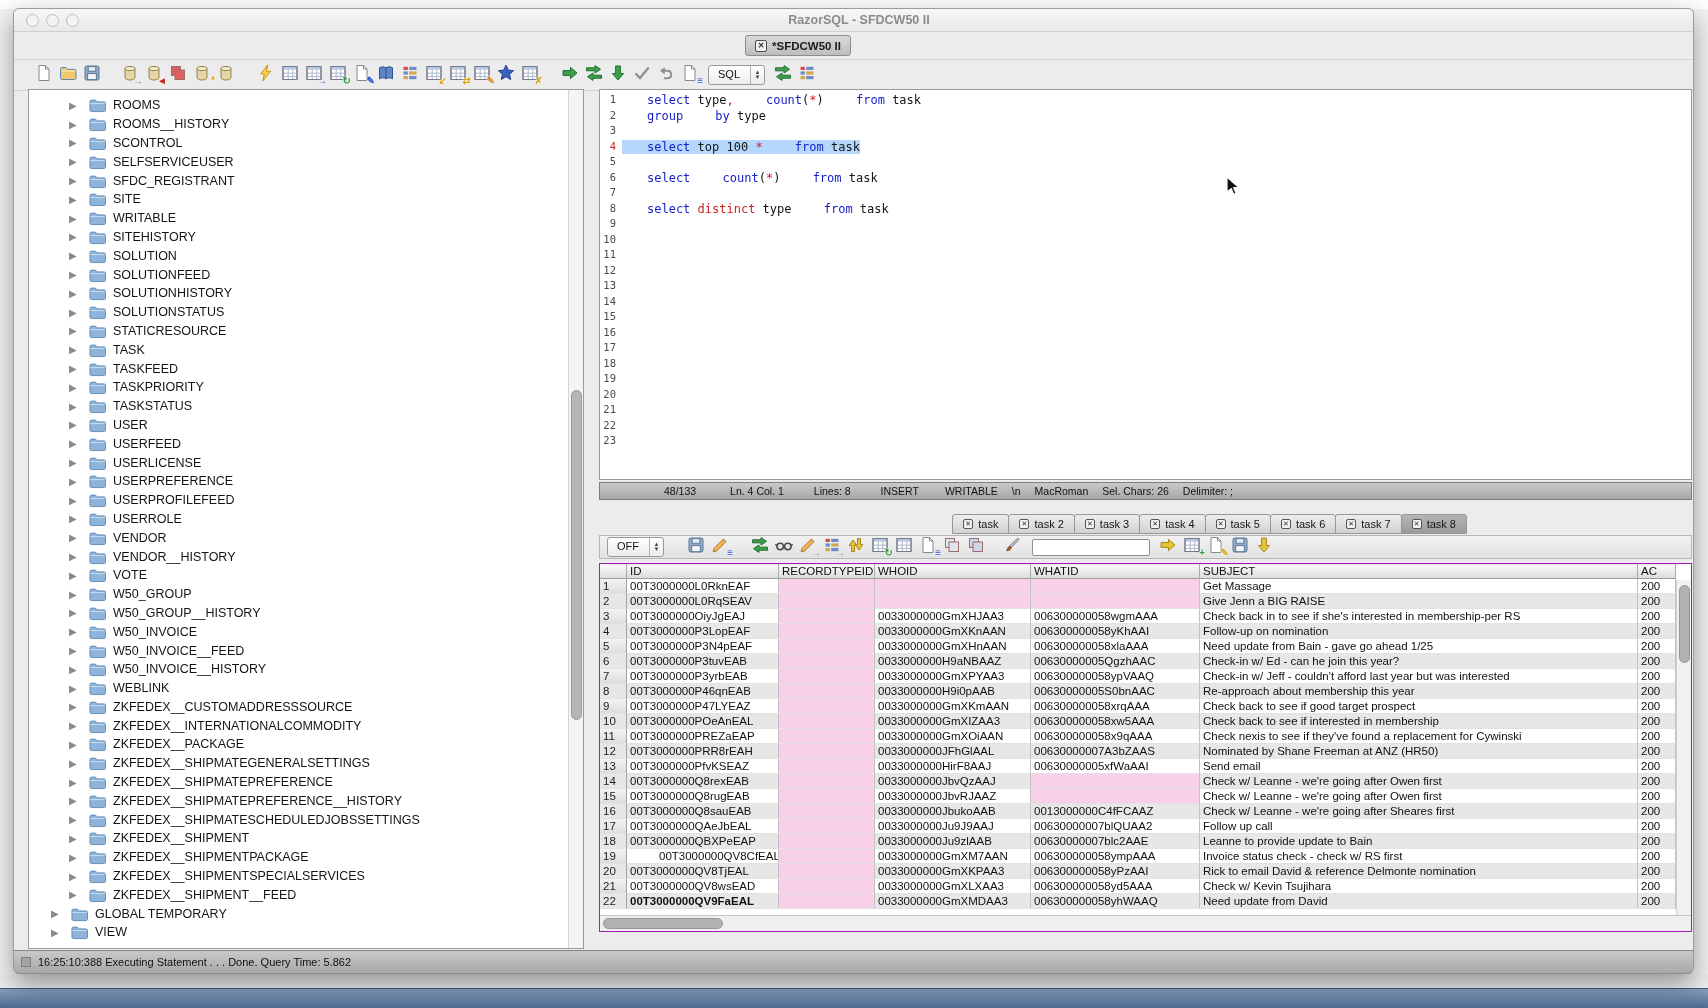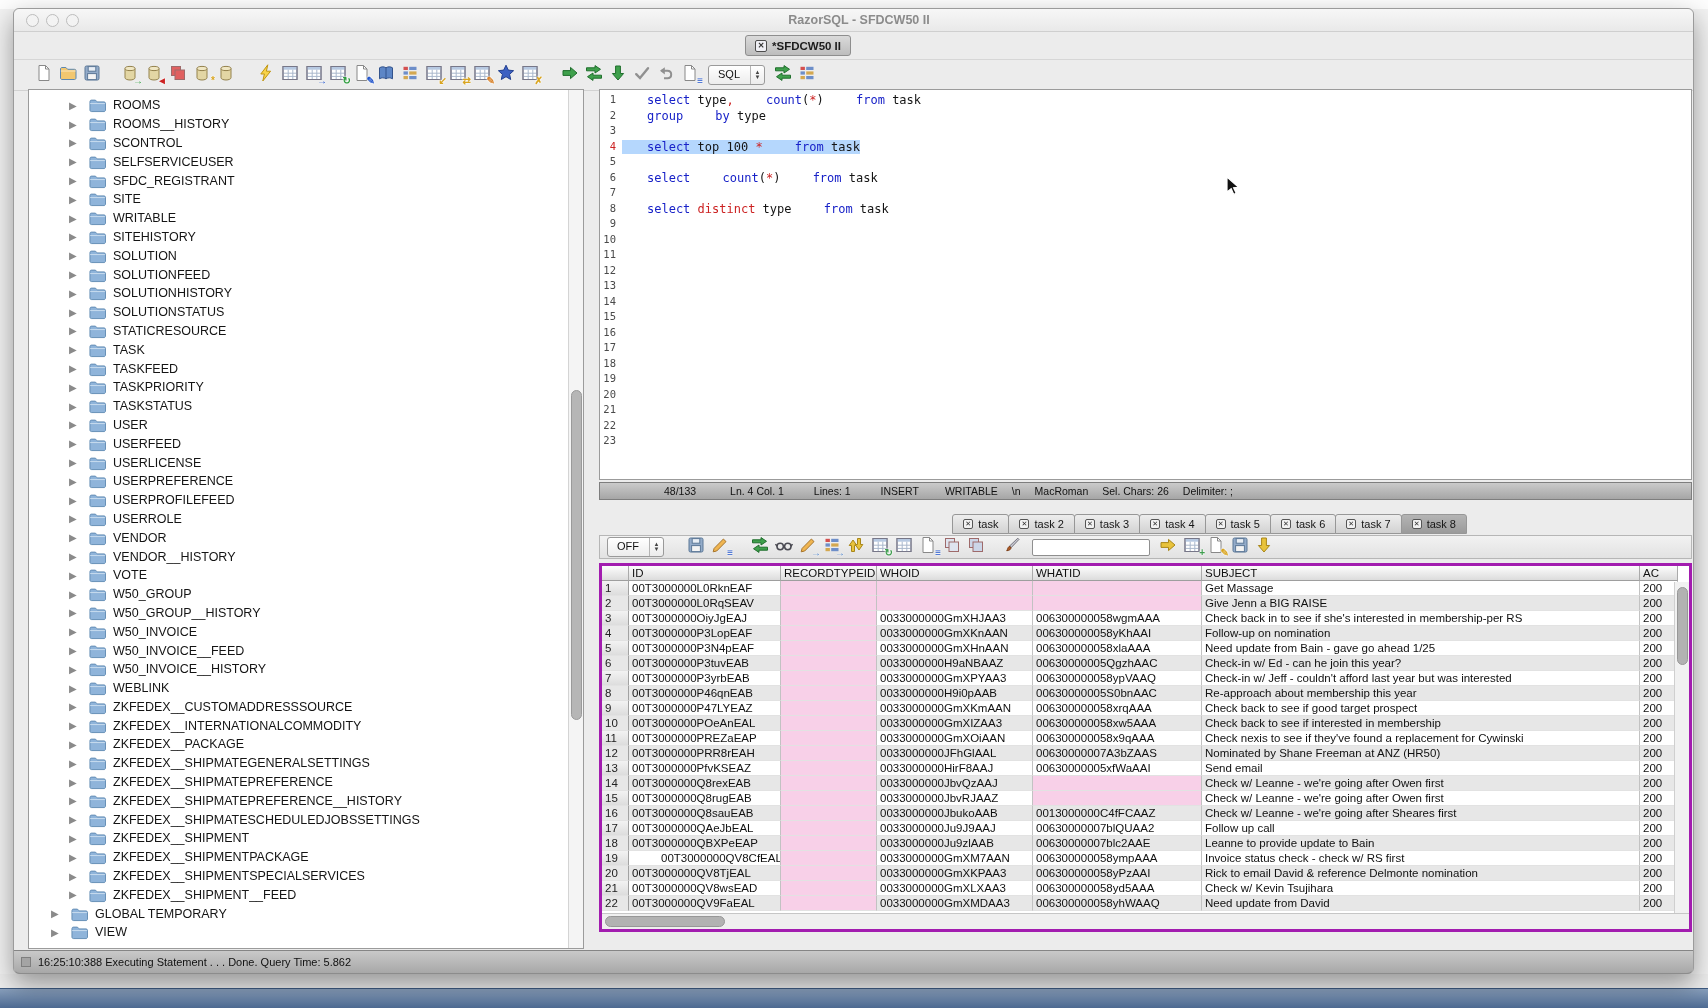--- a/index.html
+++ b/index.html
@@ -95,21 +95,21 @@
 
   
   .rtoolbar{position:absolute;left:585px;top:526px;width:1093px;height:24px;
     background:linear-gradient(#f2f2f2,#e2e2e2);border:1px solid #b6b6b6;
     display:flex;align-items:center;padding-left:5px;}
   .search-input{width:118px;height:17px;margin:0 6px 0 8px;border:1px solid #8f8f8f;
     background:#ffffff;font-size:11px;padding:0 3px;border-radius:2px;}
 
   
   .rtable-panel{position:absolute;left:585px;top:554px;width:1093px;height:369px;
-    background:#ffffff;border:3px solid #a21caf;overflow:hidden;}
+    background:#ffffff;border:1px solid #a21caf;overflow:hidden;}
   .tbl{position:absolute;left:0;top:0;width:1076px;}
   .tr{display:flex;height:15px;}
   .th-row{height:15px;}
   .td,.th{height:15px;font-size:11.5px;line-height:14px;padding:0 3px;white-space:nowrap;
     overflow:hidden;border-right:1px solid #c2c2c2;color:#101010;}
   .th{background:linear-gradient(#fdfdfd,#dcdcdc);border-bottom:1px solid #9e9e9e;
     border-right:1px solid #aaaaaa;}
   .td{border-bottom:1px solid #e2e2e2;}
   .tr.even .td{background:#e7e7e7;}
   .td.rownum{background:linear-gradient(#f3f3f3,#dddddd);border-right:1px solid #a2a2a2;
@@ -749,21 +749,21 @@
         <div class="eline"></div>
         <div class="eline"></div>
         <div class="eline"></div>
         <div class="eline"></div>
         <div class="eline"></div>
         <div class="eline"></div>
       </div>
   </div>
 
   <div class="editor-status">
-    <span id="editor-status-items"><span class="es-item">48/133</span><span class="es-item">Ln. 4 Col. 1</span><span class="es-item">Lines: 1</span><span class="es-item">INSERT</span><span class="es-item">WRITABLE</span><span class="es-item">\n</span><span class="es-item">MacRoman</span><span class="es-item">Sel. Chars: 26</span><span class="es-item">Delimiter: ;</span></span>
+    <span id="editor-status-items"><span class="es-item">48/133</span><span class="es-item">Ln. 4 Col. 1</span><span class="es-item">Lines: 8</span><span class="es-item">INSERT</span><span class="es-item">WRITABLE</span><span class="es-item">\n</span><span class="es-item">MacRoman</span><span class="es-item">Sel. Chars: 26</span><span class="es-item">Delimiter: ;</span></span>
   </div>
 
   <div class="rtabs" id="rtabs">
       <div class="rtab">
         <span class="xbox-s">✕</span>
         <span>task</span>
       </div>
       <div class="rtab">
         <span class="xbox-s">✕</span>
         <span>task 2</span>
@@ -1105,21 +1105,21 @@
           <div class="td rownum" style="width: 27px; flex: 0 0 27px;">21</div>
           <div class="td" style="width: 152px; flex: 0 0 152px;">00T3000000QV8wsEAD</div>
           <div class="td null-cell" style="width: 96px; flex: 0 0 96px;"></div>
           <div class="td" style="width: 156px; flex: 0 0 156px;">0033000000GmXLXAA3</div>
           <div class="td" style="width: 169px; flex: 0 0 169px;">006300000058yd5AAA</div>
           <div class="td" style="width: 438px; flex: 0 0 438px;">Check w/ Kevin Tsujihara</div>
           <div class="td" style="width: 38px; flex: 0 0 38px;">200</div>
         </div>
         <div class="tr even">
           <div class="td rownum" style="width: 27px; flex: 0 0 27px;">22</div>
-          <div class="td" style="width: 152px; flex: 0 0 152px;">00T3000000QV9FaEAL</div>
+          <div class="td" style="width: 152px; flex: 0 0 152px; font-weight: bold;">00T3000000QV9FaEAL</div>
           <div class="td null-cell" style="width: 96px; flex: 0 0 96px;"></div>
           <div class="td" style="width: 156px; flex: 0 0 156px;">0033000000GmXMDAA3</div>
           <div class="td" style="width: 169px; flex: 0 0 169px;">006300000058yhWAAQ</div>
           <div class="td" style="width: 438px; flex: 0 0 438px;">Need update from David</div>
           <div class="td" style="width: 38px; flex: 0 0 38px;">200</div>
         </div>
       </div>
     <div class="v-scroll">
       <div class="v-thumb"></div>
     </div>

